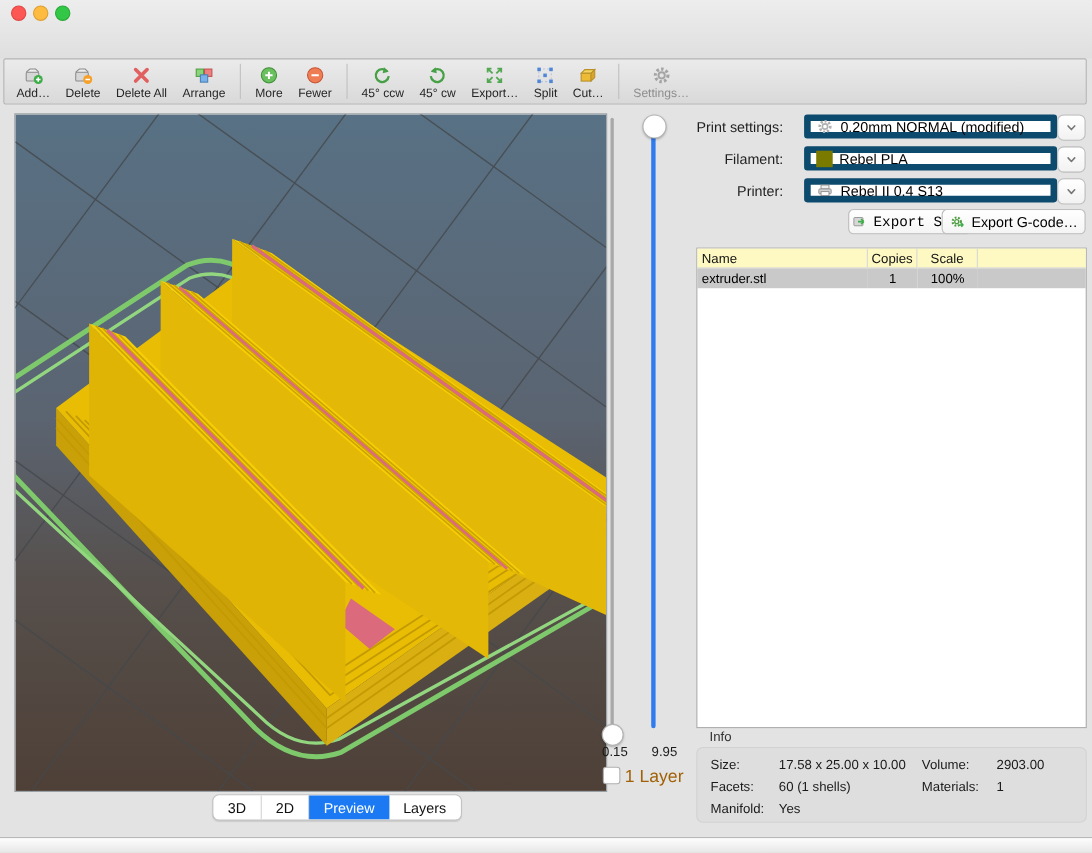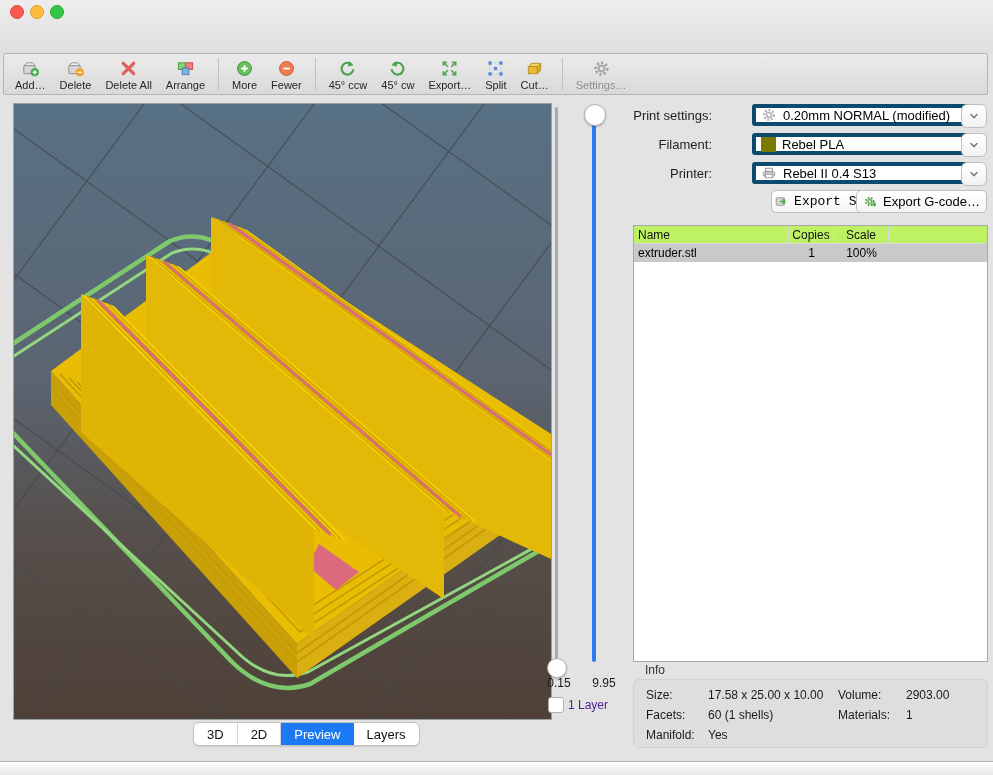--- a/index.html
+++ b/index.html
@@ -47,45 +47,45 @@
   .track-grey{left:555px;top:107px;height:556px;}
   .track-blue{left:592px;top:113px;height:549px;width:4px;background:#2e7cf0;}
   .thumb{width:18px;height:18px;border-radius:50%;background:#fff;border:1px solid #b4b4b4;
     box-shadow:0 1px 2px rgba(0,0,0,.25);}
   .thumb-low{left:547px;top:658px;}
   .thumb-high{left:584px;top:104px;width:20px;height:20px;}
   .slider-label{font-size:12px;color:#1a1a1a;}
   .lab-low{left:541px;top:676px;width:36px;text-align:center;}
   .lab-high{left:584px;top:676px;width:40px;text-align:center;}
   .layer-check{left:548px;top:697px;width:14px;height:14px;background:#fff;border:1px solid #b0b0b0;border-radius:3px;}
-  .layer-label{left:568px;top:698px;font-size:12px;color:#4c1d95;}
+  .layer-label{left:568px;top:698px;font-size:16px;color:#a16207;}
 
   
   .view-tabs{left:193px;top:722px;height:22px;display:flex;background:#fff;border:1px solid #c2c2c2;
     border-radius:6px;overflow:hidden;box-shadow:0 1px 1px rgba(0,0,0,.1);}
   .view-tab{display:flex;align-items:center;padding:0 13px;font-size:13px;color:#111;border-right:1px solid #d4d4d4;}
   .view-tab:last-child{border-right:none;}
   .view-tab.active{background:#1b7af3;color:#fff;border-right:none;}
 
   
   .combo-label{width:88px;text-align:right;font-size:13px;color:#1f1f1f;}
-  .combo-field{left:752px;width:230px;height:22px;background:#fff;border:4px solid #0c4a6e;border-radius:3px;
+  .combo-field{left:731px;width:230px;height:22px;background:#fff;border:6px solid #0c4a6e;border-radius:3px;
     display:flex;align-items:center;padding:0 5px;box-sizing:border-box;font-size:13px;color:#000;gap:6px;}
   .combo-field svg{width:16px;height:16px;flex:0 0 auto;}
   .combo-btn{left:961px;width:26px;height:24px;background:linear-gradient(#fff,#f2f2f2);
     border:1px solid #bfbfbf;border-radius:6px;display:flex;align-items:center;justify-content:center;box-sizing:border-box;}
   .combo-btn svg{width:12px;height:12px;}
   .swatch{width:15px;height:15px;background:#7a7a00;flex:0 0 aupx;}
   .btn{height:23px;background:linear-gradient(#ffffff,#f4f4f4);border:1px solid #bfbfbf;border-radius:5px;
     display:flex;align-items:center;justify-content:center;gap:5px;font-size:13px;color:#000;box-sizing:border-box;}
   .btn svg{width:15px;height:15px;}
 
   
   .obj-table{left:633px;top:225px;width:355px;height:437px;background:#fff;border:1px solid #a8a8a8;box-sizing:border-box;}
-  .tbl-head{display:flex;height:17px;border-bottom:1px solid #dadada;background:#bef264;font-size:12px;color:#111;}
+  .tbl-head{display:flex;height:17px;border-bottom:1px solid #dadada;background:#fef9c3;font-size:12px;color:#111;}
   .tbl-head .c{display:flex;align-items:center;border-right:1px solid #d8d8d8;box-sizing:border-box;}
   .c-name{width:155px;padding-left:4px;}
   .c-copies{width:45px;justify-content:center;}
   .c-scale{width:55px;justify-content:center;}
   .c-rest{flex:1;border-right:none !important;}
   .tbl-row{display:flex;height:18px;font-size:12px;color:#000;}
   .tbl-row.selected .cell{background:#c9c9c9;}
   .cell{display:flex;align-items:center;box-sizing:border-box;text-align:right;}
 
   

